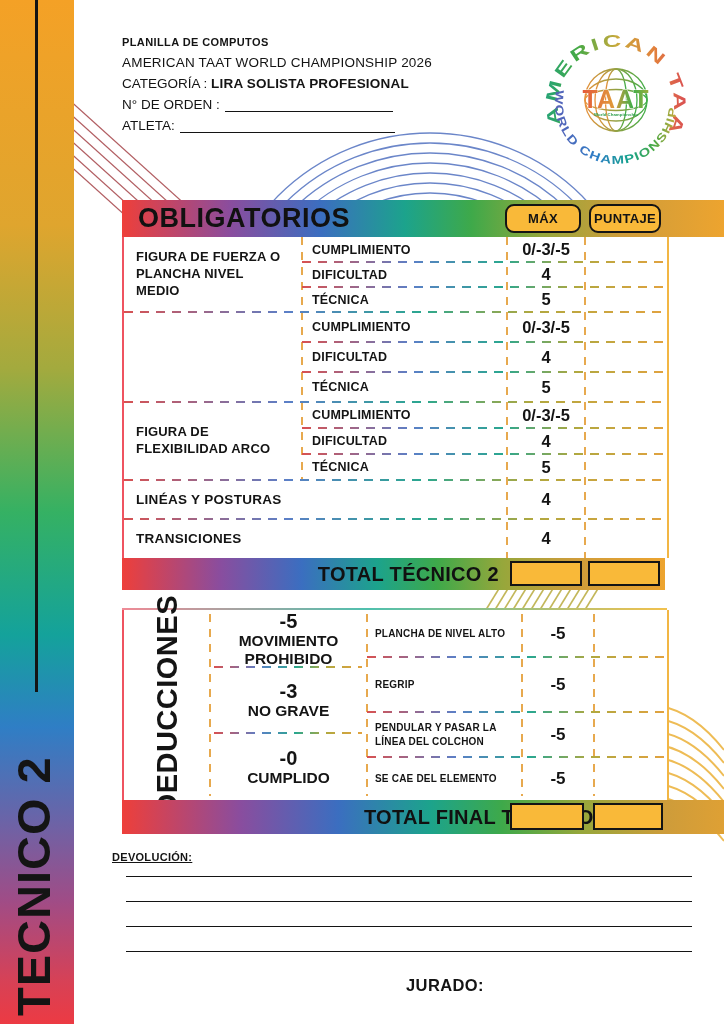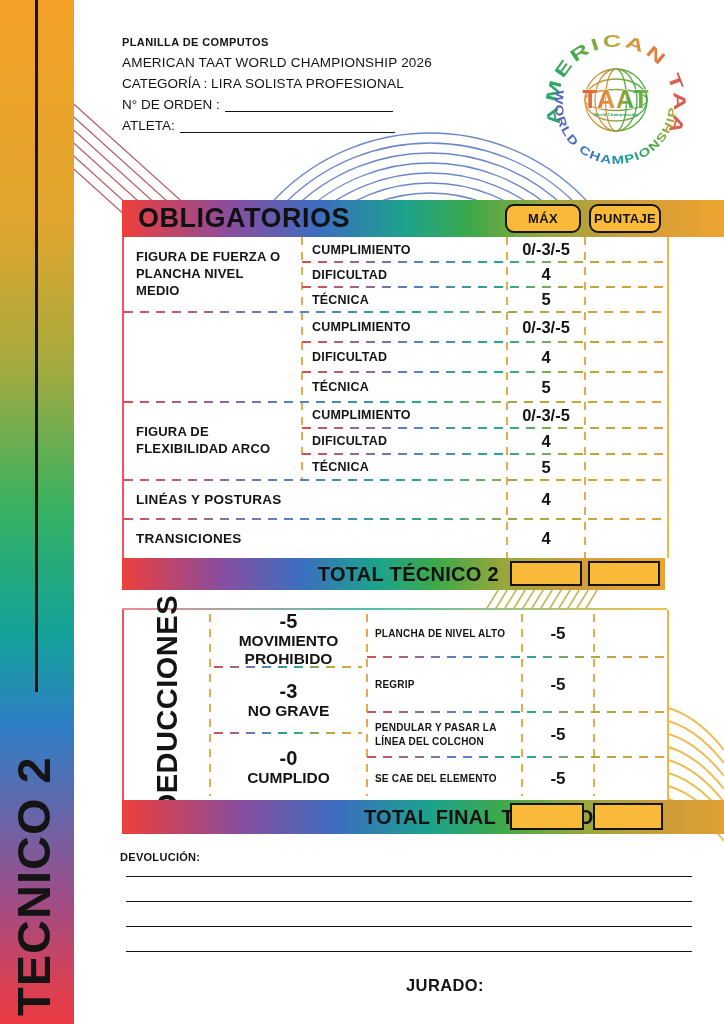--- a/index.html
+++ b/index.html
@@ -17,21 +17,21 @@
   .side-title{position:absolute;left:10px;top:694px;height:322px;width:48px;
     writing-mode:vertical-rl;transform:rotate(180deg);
     font-size:47px;font-weight:bold;letter-spacing:1px;line-height:48px;color:#141414;
     display:flex;align-items:center;}
 
   
   .hdr{position:absolute;left:122px;top:36px;z-index:2;width:420px;}
   .hdr .t1{font-size:11px;font-weight:bold;letter-spacing:.4px;}
   .hdr .t2{font-size:13.5px;margin-top:7px;letter-spacing:.2px;}
   .hdr .t3{font-size:13.5px;margin-top:6px;}
-  .hdr .t3 b{font-weight:normal;letter-spacing:.2px;}
+  .hdr .t3 b{font-weight:bold;letter-spacing:.2px;}
   .hdr .fld{font-size:13.5px;margin-top:6px;display:flex;align-items:flex-end;}
   .wline{display:inline-block;border-bottom:1.6px solid #141414;height:13px;margin-left:5px;}
 
   
   .logo{position:absolute;left:538px;top:22px;z-index:2;}
 
   
   .rainbow{background:linear-gradient(90deg,#EE3F3A 0%,#8A4D9E 18%,#3B6EC0 33%,#1CA38C 47%,
       #3EA94A 58%,#96A73B 70%,#CE9C3A 83%,#EDA42F 100%);}
   .ybox{background:#F9B939;border:2px solid #141414;box-sizing:border-box;
@@ -87,22 +87,22 @@
   .lvl .lv{font-size:20px;font-weight:bold;line-height:1.1;}
   .lvl .ll{font-size:15.5px;font-weight:bold;line-height:1.1;padding:0 14px;}
   .itm{position:absolute;left:243px;width:155px;box-sizing:border-box;display:flex;align-items:center;
     padding:0 6px 0 8px;font-size:10px;font-weight:bold;letter-spacing:.2px;line-height:1.35;}
   .ival{position:absolute;left:398px;width:72px;display:flex;align-items:center;justify-content:center;
     font-size:17px;font-weight:bold;}
   .iscore{position:absolute;left:470px;right:0;}
   .ded-total{position:absolute;left:122px;top:800px;width:655px;height:34px;z-index:2;}
 
   
-  .dev-label{position:absolute;left:120px;top:851px;font-size:11px;font-weight:bold;
-    letter-spacing:.3px;z-index:2;}
+  .dev-label{position:absolute;left:112px;top:851px;font-size:11px;font-weight:bold;
+    text-decoration:underline;letter-spacing:.3px;z-index:2;}
   .rule{position:absolute;left:126px;width:566px;border-top:1.6px solid #141414;z-index:2;}
   .jury{position:absolute;left:160px;top:976px;width:570px;text-align:center;
     font-size:16.5px;font-weight:bold;letter-spacing:.4px;z-index:2;}
 </style>
 </head>
 <body>
 
 <div class="page">
 
   <svg class="decor" width="724" height="1024" viewBox="0 0 724 1024">

